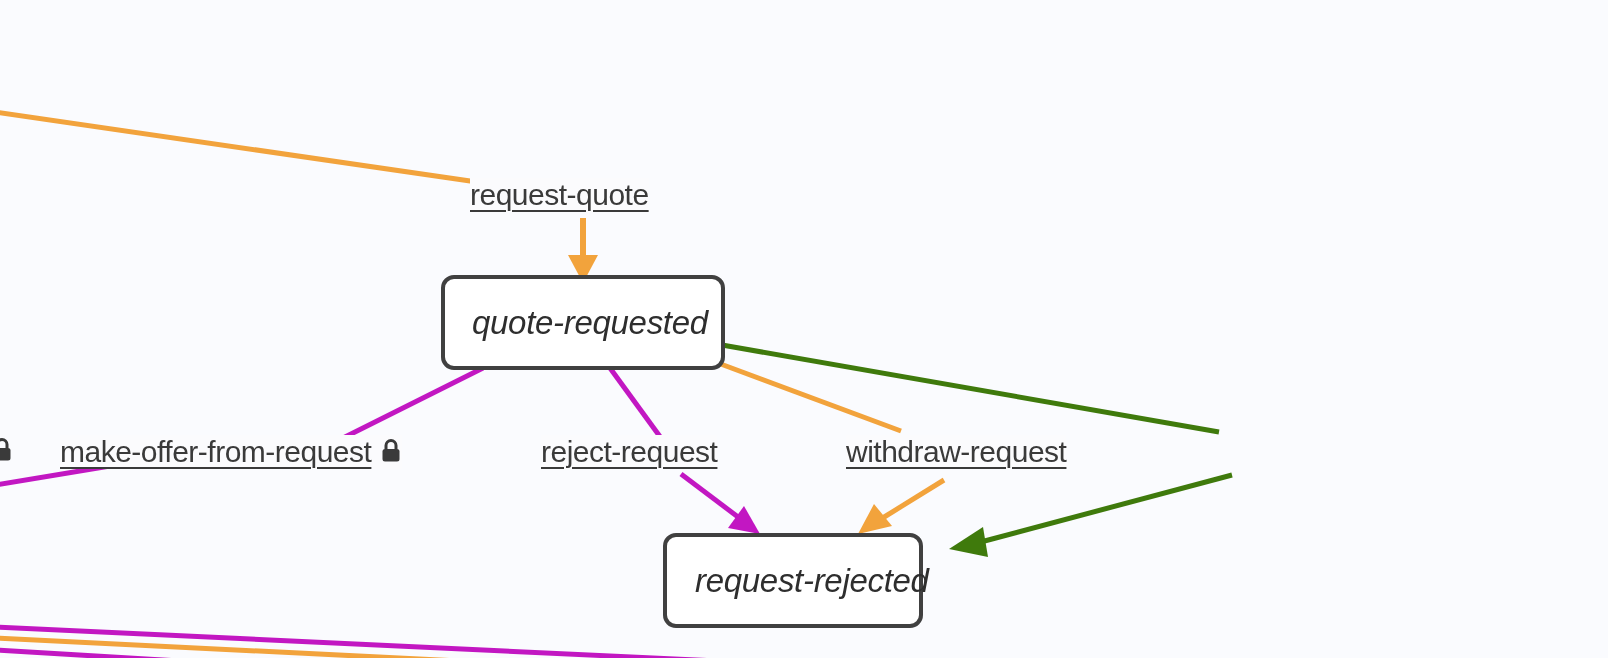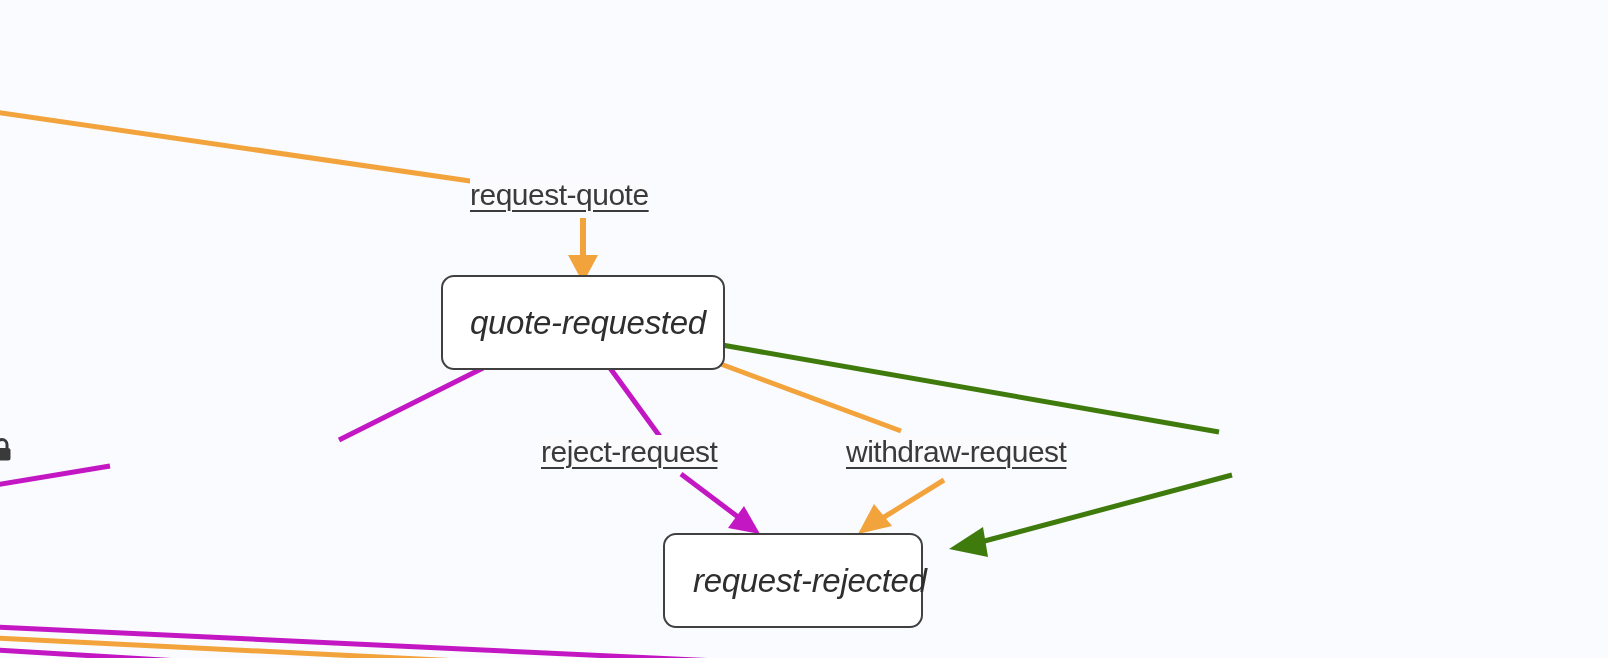--- a/index.html
+++ b/index.html
@@ -18,21 +18,21 @@
   #edges {
     position: absolute;
     left: 0; top: 0;
     width: 1608px;
     height: 658px;
     pointer-events: none;
   }
   .state-node {
     position: absolute;
     box-sizing: border-box;
-    border: 2px solid #404040;
+    border: 4px solid #404040;
     border-radius: 13px;
     background: #ffffff;
     display: flex;
     align-items: center;
     justify-content: flex-start;
   }
   .state-label {
     font-style: italic;
     font-size: 33px;
     color: #2e2e2e;
@@ -113,20 +113,29 @@
   </div>
 
   <div class="state-node" style="left:663px; top:533px; width:260px; height:95px;">
     <span class="state-label" style="margin-left:28px;">request-rejected</span>
   </div>
 
   <div class="edge-label" style="left:470px; top:178px;">
     <span>request-quote</span>
   </div>
 
+  <div class="edge-label" style="left:60px; top:435px;">
+    <span>make-offer-from-request</span>
+    <span class="lock-icon">
+      <svg width="22" height="24" viewBox="0 0 22 24" xmlns="http://www.w3.org/2000/svg">
+        <path d="M6 10 V6.5 a5 5 0 0 1 10 0 V10" stroke="#3a3a3a" stroke-width="3" fill="none"></path>
+        <rect x="2.5" y="10" width="17" height="12.5" rx="2.5" fill="#3a3a3a"></rect>
+      </svg>
+    </span>
+  </div>
 
   <div class="edge-label" style="left:541px; top:435px;">
     <span>reject-request</span>
   </div>
 
   <div class="edge-label" style="left:846px; top:435px;">
     <span>withdraw-request</span>
   </div>
 
 

